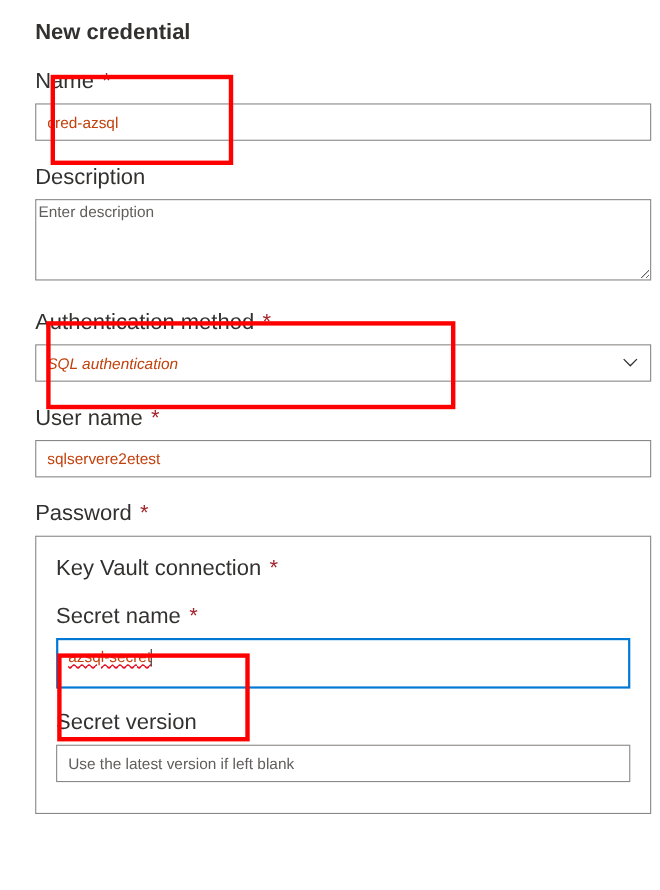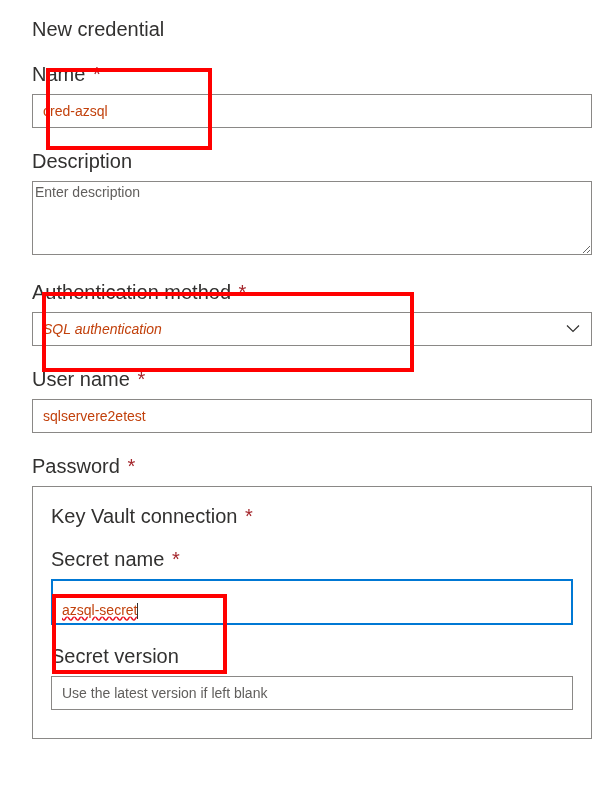--- a/index.html
+++ b/index.html
@@ -5,21 +5,21 @@
     * { box-sizing: border-box; margin: 0; padding: 0; }
     body {
       font-family: "Segoe UI", -apple-system, sans-serif;
       background: #fff;
       color: #323130;
       padding: 18px 8px 18px 32px;
       width: 600px;
     }
     h2.panel-title {
       font-size: 20px;
-      font-weight: 400;
+      font-weight: 700;
       margin-bottom: 22px;
     }
     .field {
       margin-bottom: 22px;
       position: relative;
     }
     .label {
       font-size: 20px;
       font-weight: 400;
       color: #323130;
@@ -61,22 +61,22 @@
     }
     .chevron svg { display: block; }
     .nested {
       border: 1px solid #8a8886;
       padding: 18px 18px 8px 18px;
       margin-top: 8px;
     }
     .nested .field { margin-bottom: 20px; }
     .focused {
       border: 2px solid #0078d4;
-      padding: 21px 9px;
-      height: 34px;
+      padding: 7px 9px;
+      height: 46px;
     }
     .cursor {
       display: inline-block;
       width: 1px;
       height: 16px;
       background: #323130;
       vertical-align: middle;
       margin-left: 0px;
     }
     .hl {

